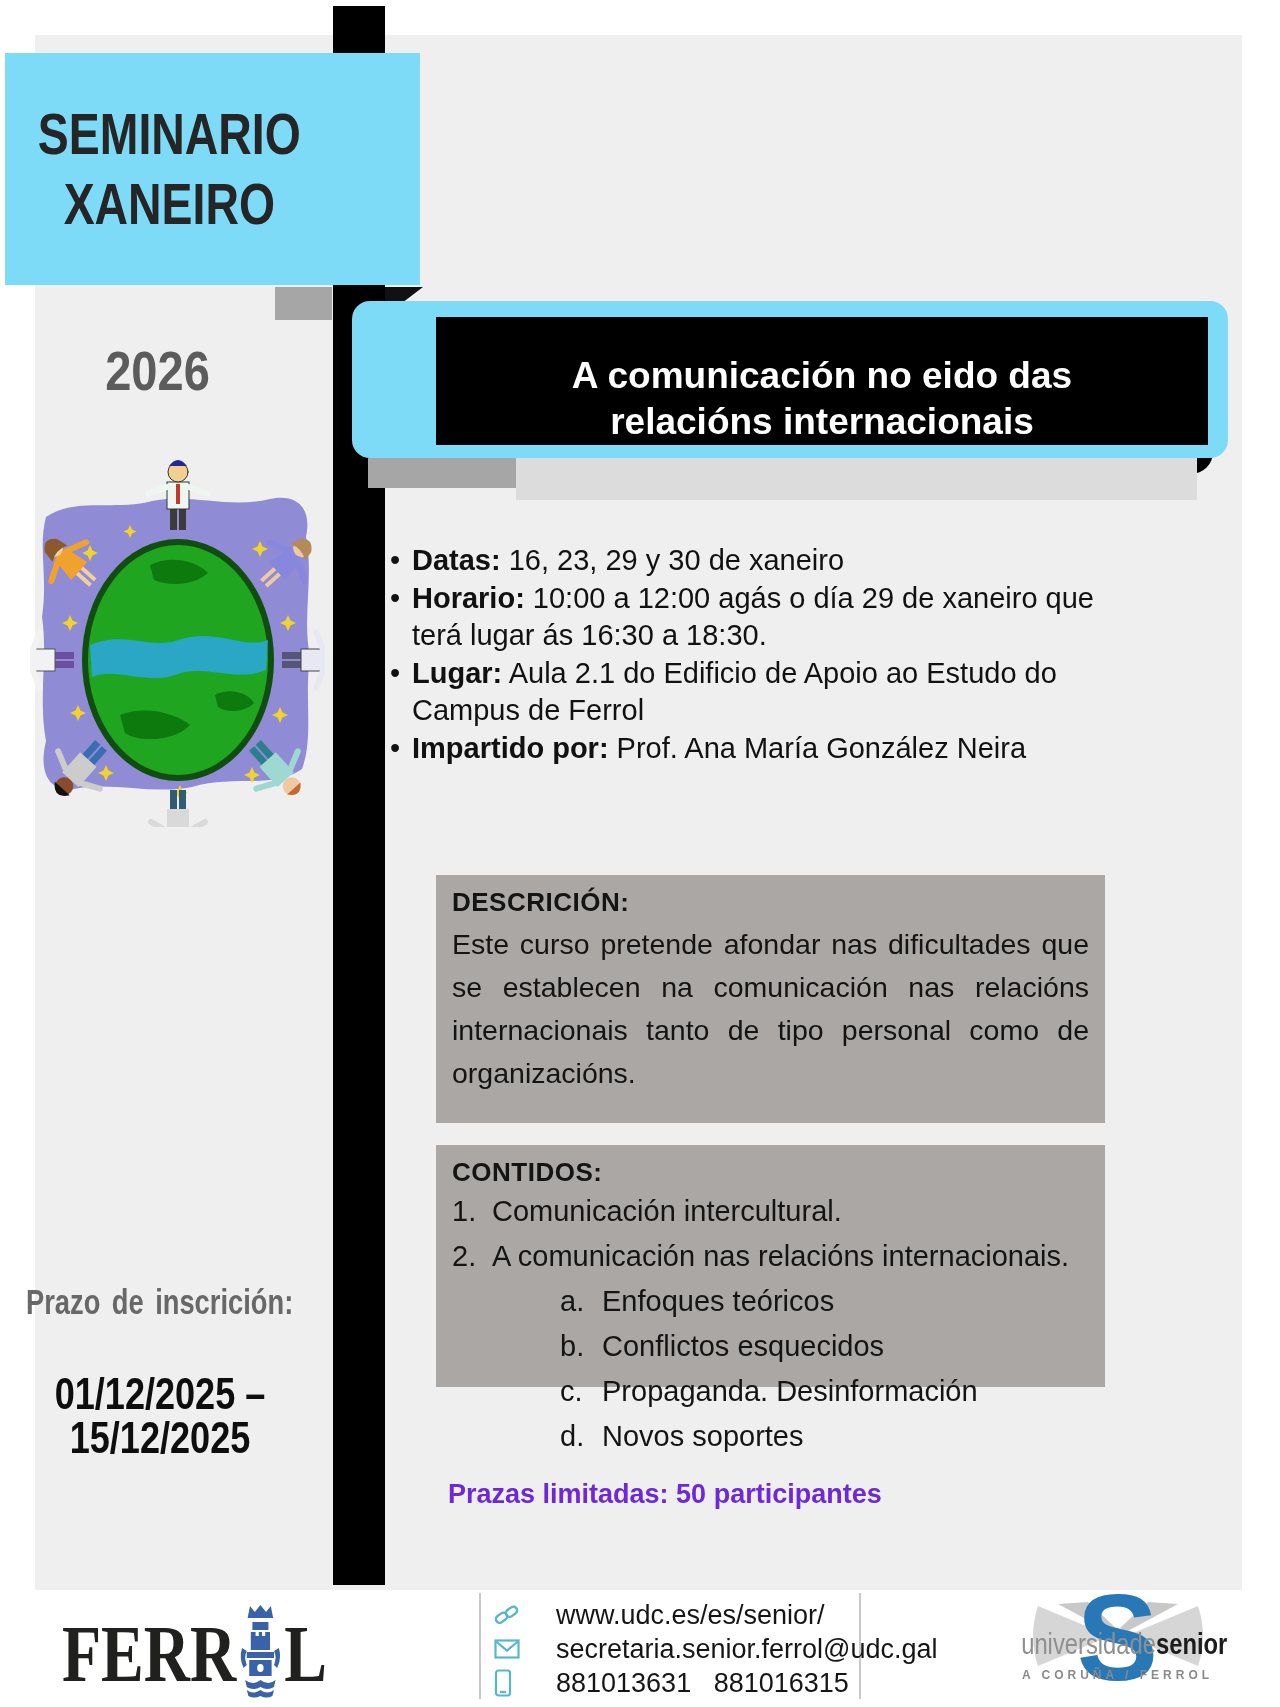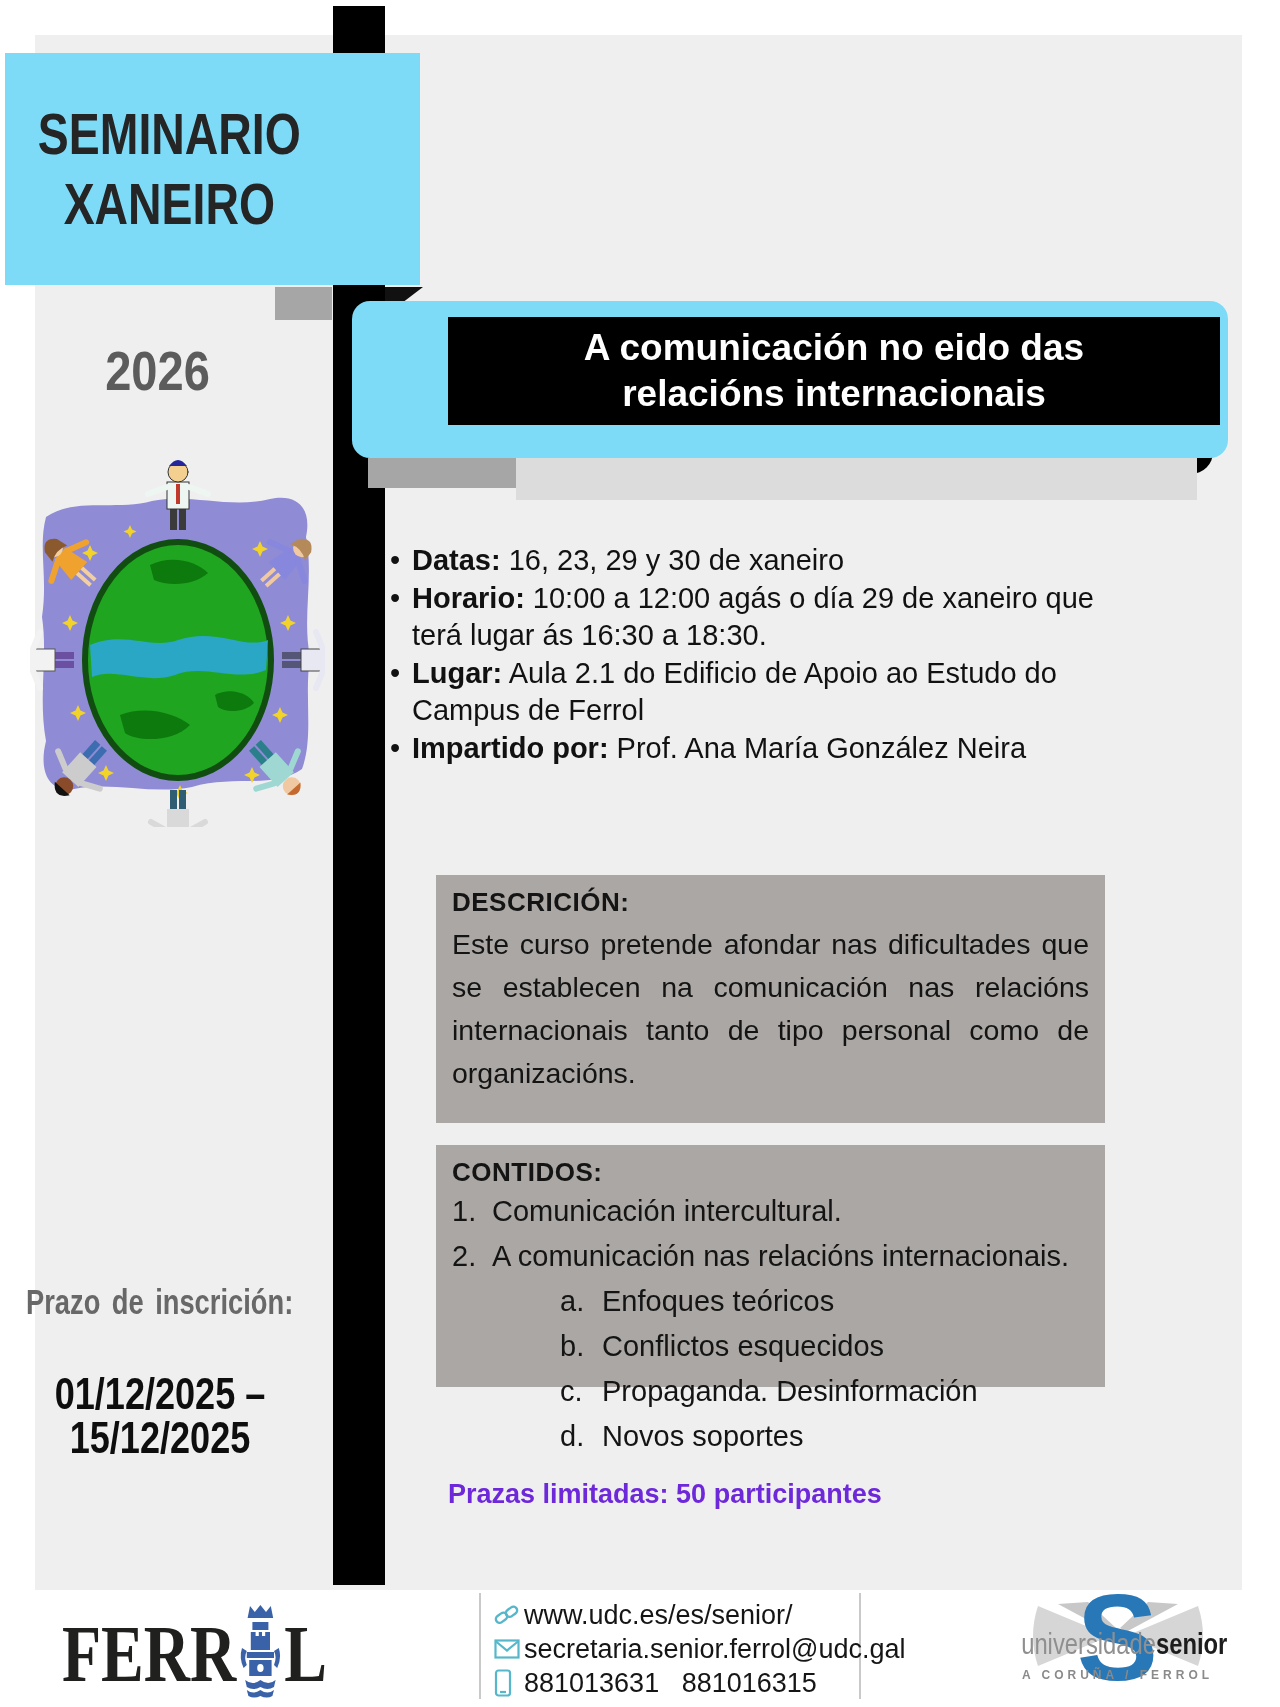--- a/index.html
+++ b/index.html
@@ -22,22 +22,22 @@
   .sem-text { font-weight:bold; font-size:58px; line-height:70px; color:#252525;
               text-align:center; transform:scaleX(0.8); letter-spacing:0px; }
   .year { position:absolute; left:40px; top:338px; width:235px; text-align:center;
           font-weight:bold; font-size:56px; color:#5c5c5c; transform:scaleX(0.84); }
 
   
   .strip-light { position:absolute; left:516px; top:458px; width:681px; height:42px; background:#dcdcdc; }
   .strip-mid   { position:absolute; left:368px; top:458px; width:150px; height:30px; background:#a6a6a6; }
   .banner-shadow { position:absolute; left:337px; top:316px; width:876px; height:158px; background:#000; border-radius:22px; }
   .banner-blue { position:absolute; left:352px; top:301px; width:876px; height:157px; background:#7ddbf8; border-radius:18px; }
-  .banner-black { position:absolute; left:448px; top:317px; width:772px; height:108px; background:#000;
-                  display:flex; flex-direction:column; align-items:center; justify-content:center; }
+  .banner-black { position:absolute; left:436px; top:317px; width:772px; height:128px; background:#000;
+                  display:flex; flex-direction:column; align-items:center; justify-content:flex-end; }
   .banner-black div { color:#fff; font-weight:bold; font-size:37px; line-height:46px; text-align:center; }
 
   
   .clipart { position:absolute; left:30px; top:455px; }
 
   
   .details { position:absolute; left:390px; top:542px; width:782px; font-size:29px; line-height:37.5px; color:#111; }
   .details li { list-style:none; position:relative; padding-left:22px; white-space:pre-wrap; }
   .details .dot { position:absolute; left:0; top:0; }
   .details b { font-weight:bold; }
@@ -61,21 +61,21 @@
   .dates { position:absolute; left:30px; top:1372px; width:260px; text-align:center;
            font-weight:bold; font-size:44px; line-height:44px; color:#0e0e0e; transform:scaleX(0.82); }
 
   
   .city-logo { position:absolute; left:62px; top:1604px; display:flex; align-items:flex-end;
                font-family:"Liberation Serif", serif; font-weight:bold; font-size:80px; line-height:80px;
                color:#20201e; transform:scaleX(0.8); transform-origin:left bottom; }
   .city-logo .crest { margin:0 3px -6px 3px; }
   .vline { position:absolute; top:1593px; width:2px; height:106px; background:#c9c9c9; }
   .contact { position:absolute; left:494px; top:1598px; }
-  .contact .row { display:flex; align-items:center; height:34px; }
+  .contact .row { display:flex; align-items:center; height:34px;gap:32px; }
   .contact .row .ic { width:30px; flex:none; display:flex; align-items:center; }
   .contact .row .tx { font-size:27px; color:#151515; white-space:pre; }
   .senior-logo { position:absolute; left:1000px; top:1592px; width:235px; height:112px; }
   .senior-logo .fan { position:absolute; left:28px; top:10px; }
   .senior-logo .big-s { position:absolute; left:0; top:-4px; width:100%; text-align:center;
                         font-size:122px; line-height:100px; font-weight:bold; color:#2878b8; }
   .senior-logo .wordmark { position:absolute; left:0; top:36px; width:100%; text-align:center;
                            font-size:29px; white-space:nowrap; transform:scaleX(0.82); }
   .senior-logo .wordmark .lt { color:#8f8f8f; }
   .senior-logo .wordmark .bd { color:#1c1c1c; font-weight:bold; }

